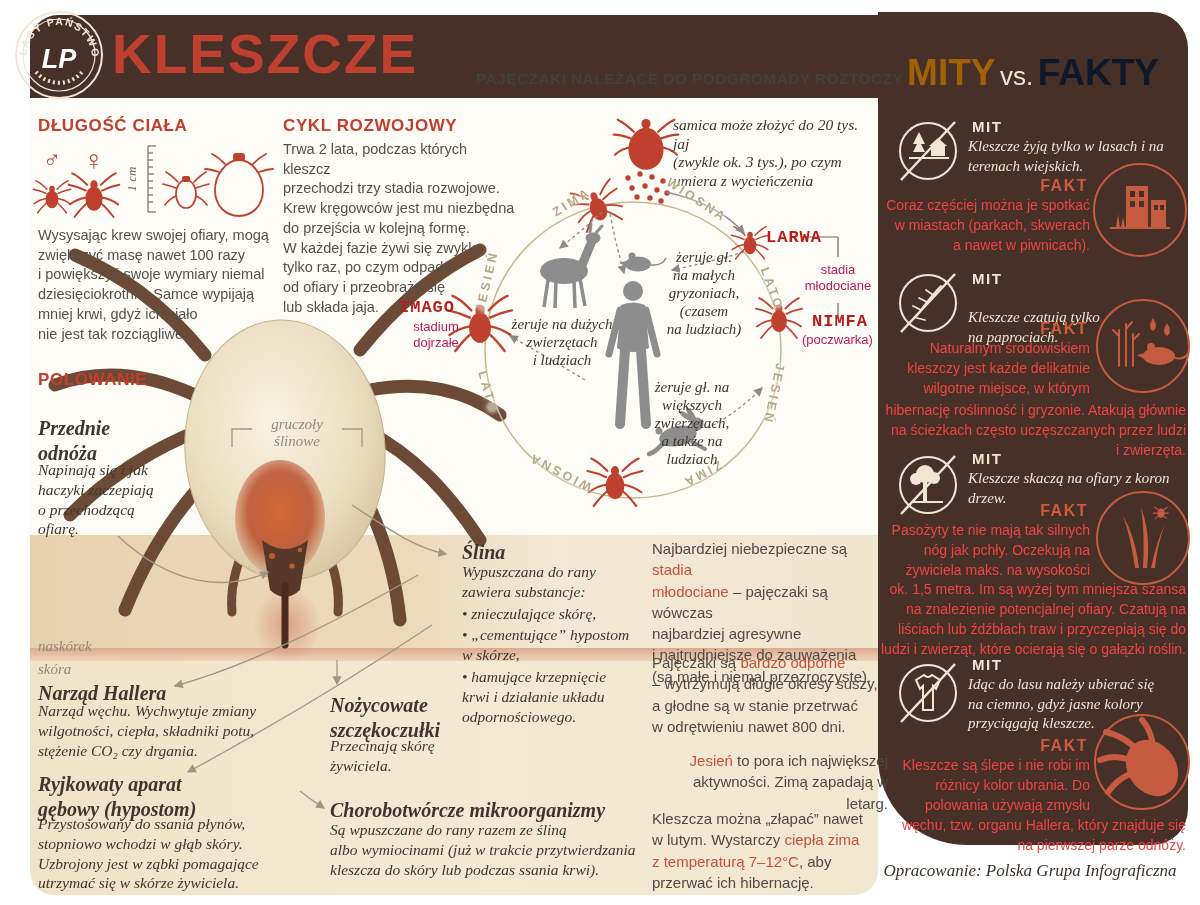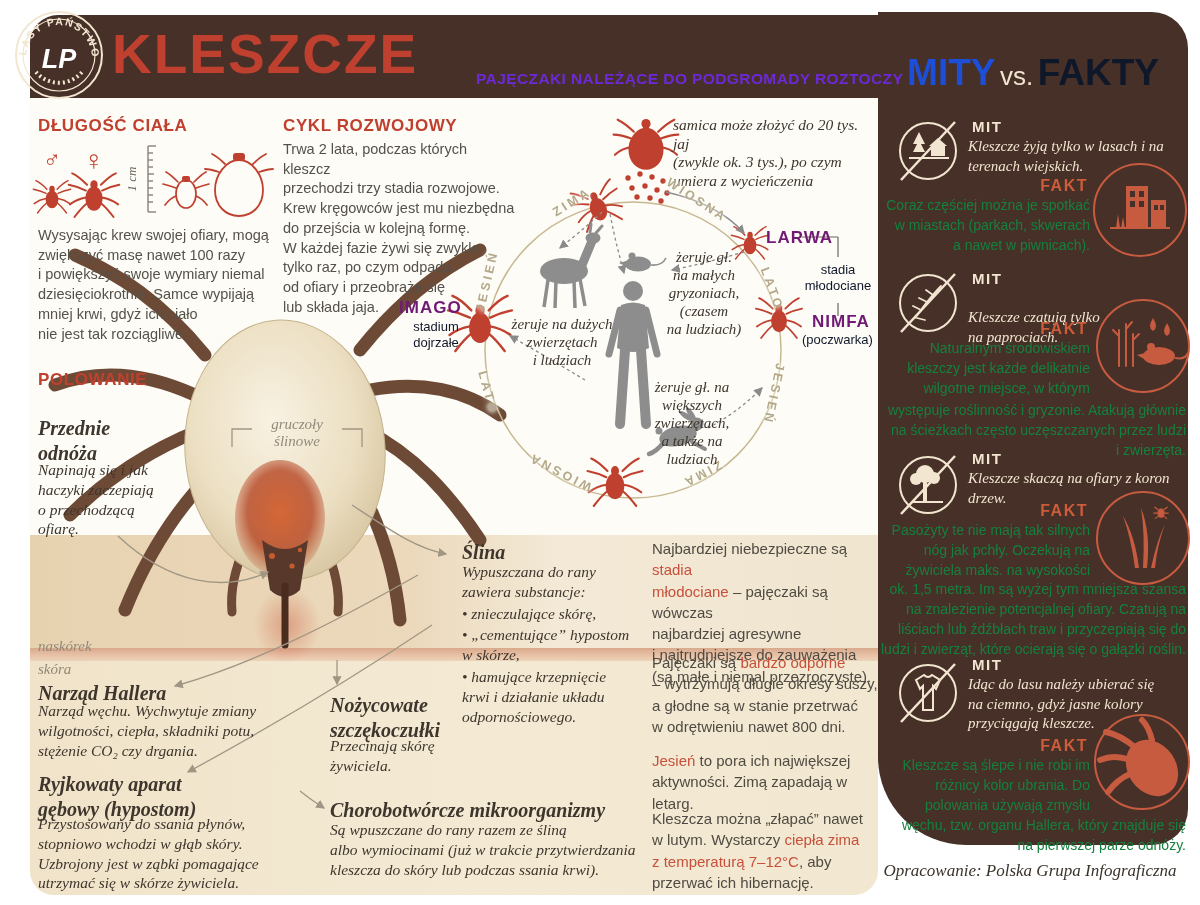--- a/index.html
+++ b/index.html
@@ -5,49 +5,49 @@
   html,body{margin:0;padding:0;background:#ffffff;}
   #canvas{position:relative;width:1200px;height:905px;background:#ffffff;overflow:hidden;
           font-family:"Liberation Sans",sans-serif;}
   .pre{white-space:pre-line;}
   
   .h-red{position:absolute;font-weight:bold;font-size:17px;letter-spacing:.6px;color:#c0402f;}
   .body-txt{position:absolute;font-size:14.5px;line-height:1.36;color:#55514a;}
   .ser{position:absolute;font-family:"Liberation Serif",serif;font-style:italic;font-size:15.5px;line-height:1.28;color:#3e362d;}
   .ser-t{font-weight:bold;font-size:20px;line-height:1.25;}
   .note{position:absolute;font-family:"Liberation Serif",serif;font-style:italic;font-size:15px;line-height:1.2;color:#3e362d;text-align:center;}
-  .stage{position:absolute;font-weight:bold;font-size:17px;letter-spacing:1px;color:#701a75;}
-  .ssub{position:absolute;font-size:13px;line-height:1.25;color:#0f172a;}
+  .stage{position:absolute;font-weight:bold;font-size:17px;letter-spacing:1px;color:#b91c1c;font-family:Liberation Mono, monospace;}
+  .ssub{position:absolute;font-size:13px;line-height:1.25;color:#be185d;}
   .season{position:absolute;font-size:12.5px;font-weight:bold;letter-spacing:3px;color:#b3a88a;
           text-shadow:0 0 4px #fffdf6,0 0 6px #fffdf6;}
   .skinlab{position:absolute;font-family:"Liberation Serif",serif;font-style:italic;font-size:15px;color:#93897a;}
   .fact{position:absolute;font-size:15px;line-height:1.42;color:#4f4b43;white-space:pre-line;}
   .fact .hl{color:#c7503a;}
   
   .brown-header{position:absolute;left:30px;top:15px;width:850px;height:83px;background:#463028;border-radius:28px 0 0 0;}
   .brown-panel{position:absolute;left:878px;top:12px;width:310px;height:833px;background:#463028;border-radius:0 36px 36px 88px;}
   .main-title{position:absolute;left:112px;top:22px;font-size:55px;font-weight:bold;letter-spacing:2px;color:#c0402f;}
-  .subtitle{position:absolute;left:476px;top:70px;font-size:15.5px;font-weight:bold;letter-spacing:.4px;color:#6d28d9;}
+  .subtitle{position:absolute;left:476px;top:70px;font-size:15.5px;font-weight:bold;letter-spacing:.4px;color:#404040;}
   
   .card{position:absolute;left:30px;top:98px;width:848px;height:797px;background:#fdfcf7;border-radius:0 0 24px 24px;}
   .soil-top{position:absolute;left:30px;top:535px;width:848px;height:113px;
             background:linear-gradient(90deg,#e7d2b0 0%,#ecd9bc 45%,#f3e9d6 62%,#f0e5cf 100%);}
   .skin-line{position:absolute;left:30px;top:648px;width:848px;height:13px;
              background:linear-gradient(180deg,#d9a98c 0%,#e8c1a6 55%,#ecd3b8 100%);}
   .soil-bottom{position:absolute;left:30px;top:661px;width:848px;height:234px;border-radius:0 0 24px 24px;
              background:linear-gradient(90deg,#f0e3c9 0%,#f4ead4 55%,#f2e7d0 100%);}
   
   .mity-title{position:absolute;left:878px;top:52px;width:310px;text-align:center;}
-  .mity-title .t1{font-size:37px;font-weight:bold;color:#1d4ed8;}
+  .mity-title .t1{font-size:37px;font-weight:bold;color:#a16207;}
   .mity-title .t2{font-size:26px;color:#f2e6d0;}
   .mity-title .t3{font-size:37px;font-weight:bold;color:#0f172a;}
   .mit-label{position:absolute;font-weight:bold;font-size:15px;letter-spacing:1.5px;color:#f2e6d0;}
   .mit-text{position:absolute;font-family:"Liberation Serif",serif;font-style:italic;font-size:15px;line-height:1.3;color:#f2e6d0;white-space:pre-line;}
   .fakt-label{position:absolute;font-weight:bold;font-size:16px;letter-spacing:1.5px;color:#cd5c3a;text-align:right;}
-  .fakt-text{position:absolute;font-size:14px;line-height:1.42;color:#15803d;text-align:right;white-space:pre-line;}
+  .fakt-text{position:absolute;font-size:14px;line-height:1.42;color:#ef4444;text-align:right;white-space:pre-line;}
   .credit{position:absolute;left:880px;top:861px;width:300px;text-align:center;
           font-family:"Liberation Serif",serif;font-style:italic;font-size:17px;color:#3a332b;}
   svg{display:block;}
   .art{position:absolute;left:0;top:0;pointer-events:none;}
 </style>
 </head>
 <body>
 
 <div id="canvas">
 
@@ -373,21 +373,21 @@
 
   <div class="fact" style="left:652px;top:538px;width:236px;"><span>Najbardziej niebezpieczne są </span><span class="hl">stadia
 młodociane</span><span> – pajęczaki są wówczas
 najbardziej agresywne
 i najtrudniejsze do zauważenia
 (są małe i niemal przezroczyste).</span></div>
   <div class="fact" style="left:652px;top:652px;width:236px;"><span>Pajęczaki są </span><span class="hl">bardzo odporne</span><span>
 – wytrzymują długie okresy suszy,
 a głodne są w stanie przetrwać
 w odrętwieniu nawet 800 dni.</span></div>
-  <div class="fact" style="left:652px;top:750px;width:236px;"><span></span><span class="hl">Jesień</span><span> to pora ich największej
+  <div class="fact" style="left:652px;top:750px;width:236px;text-align:right;"><span></span><span class="hl">Jesień</span><span> to pora ich największej
 aktywności. Zimą zapadają w letarg.</span></div>
   <div class="fact" style="left:652px;top:808px;width:236px;"><span>Kleszcza można „złapać” nawet
 w lutym. Wystarczy </span><span class="hl">ciepła zima
 z temperaturą 7–12°C</span><span>, aby
 przerwać ich hibernację.</span></div>
 
   <div class="mity-title">
     <span class="t1">MITY</span>
     <span class="t2">vs.</span>
     <span class="t3">FAKTY</span>
@@ -438,21 +438,21 @@
     </g>
     <path d="M8,64 L62,6" stroke="#f2e6d0" stroke-width="2.5"></path>
   </svg>
   <div class="mit-label" style="left:972px;top:270px;">MIT</div>
   <div class="mit-text" style="left:968px;top:289px;width:225px;margin-top:19px;">Kleszcze czatują tylko
 na paprociach.</div>
   <div class="fakt-label" style="left:1000px;top:320px;width:88px;">FAKT</div>
   <div class="fakt-text" style="left:880px;top:339px;width:210px;">Naturalnym środowiskiem
 kleszczy jest każde delikatnie
 wilgotne miejsce, w którym</div>
-  <div class="fakt-text" style="left:868px;top:401px;width:318px;">występuje roślinność i gryzonie. Atakują głównie
+  <div class="fakt-text" style="left:868px;top:401px;width:318px;">hibernację roślinność i gryzonie. Atakują głównie
 na ścieżkach często uczęszczanych przez ludzi
 i zwierzęta.</div>
   <svg class="art" style="left:1093px;top:296px;" width="100" height="100" viewBox="0 0 100 100">
     <circle cx="50" cy="50" r="46" fill="none" stroke="#c75b40" stroke-width="2"></circle>
     <g stroke="#c75b40" stroke-width="2" fill="none" stroke-linecap="round">
       <path d="M26,70 L26,34"></path>
         <path d="M33,70 L33,28"></path>
         <path d="M40,70 L40,38"></path>
       <path d="M26,40 L20,34"></path>
         <path d="M33,33 L39,26"></path>

